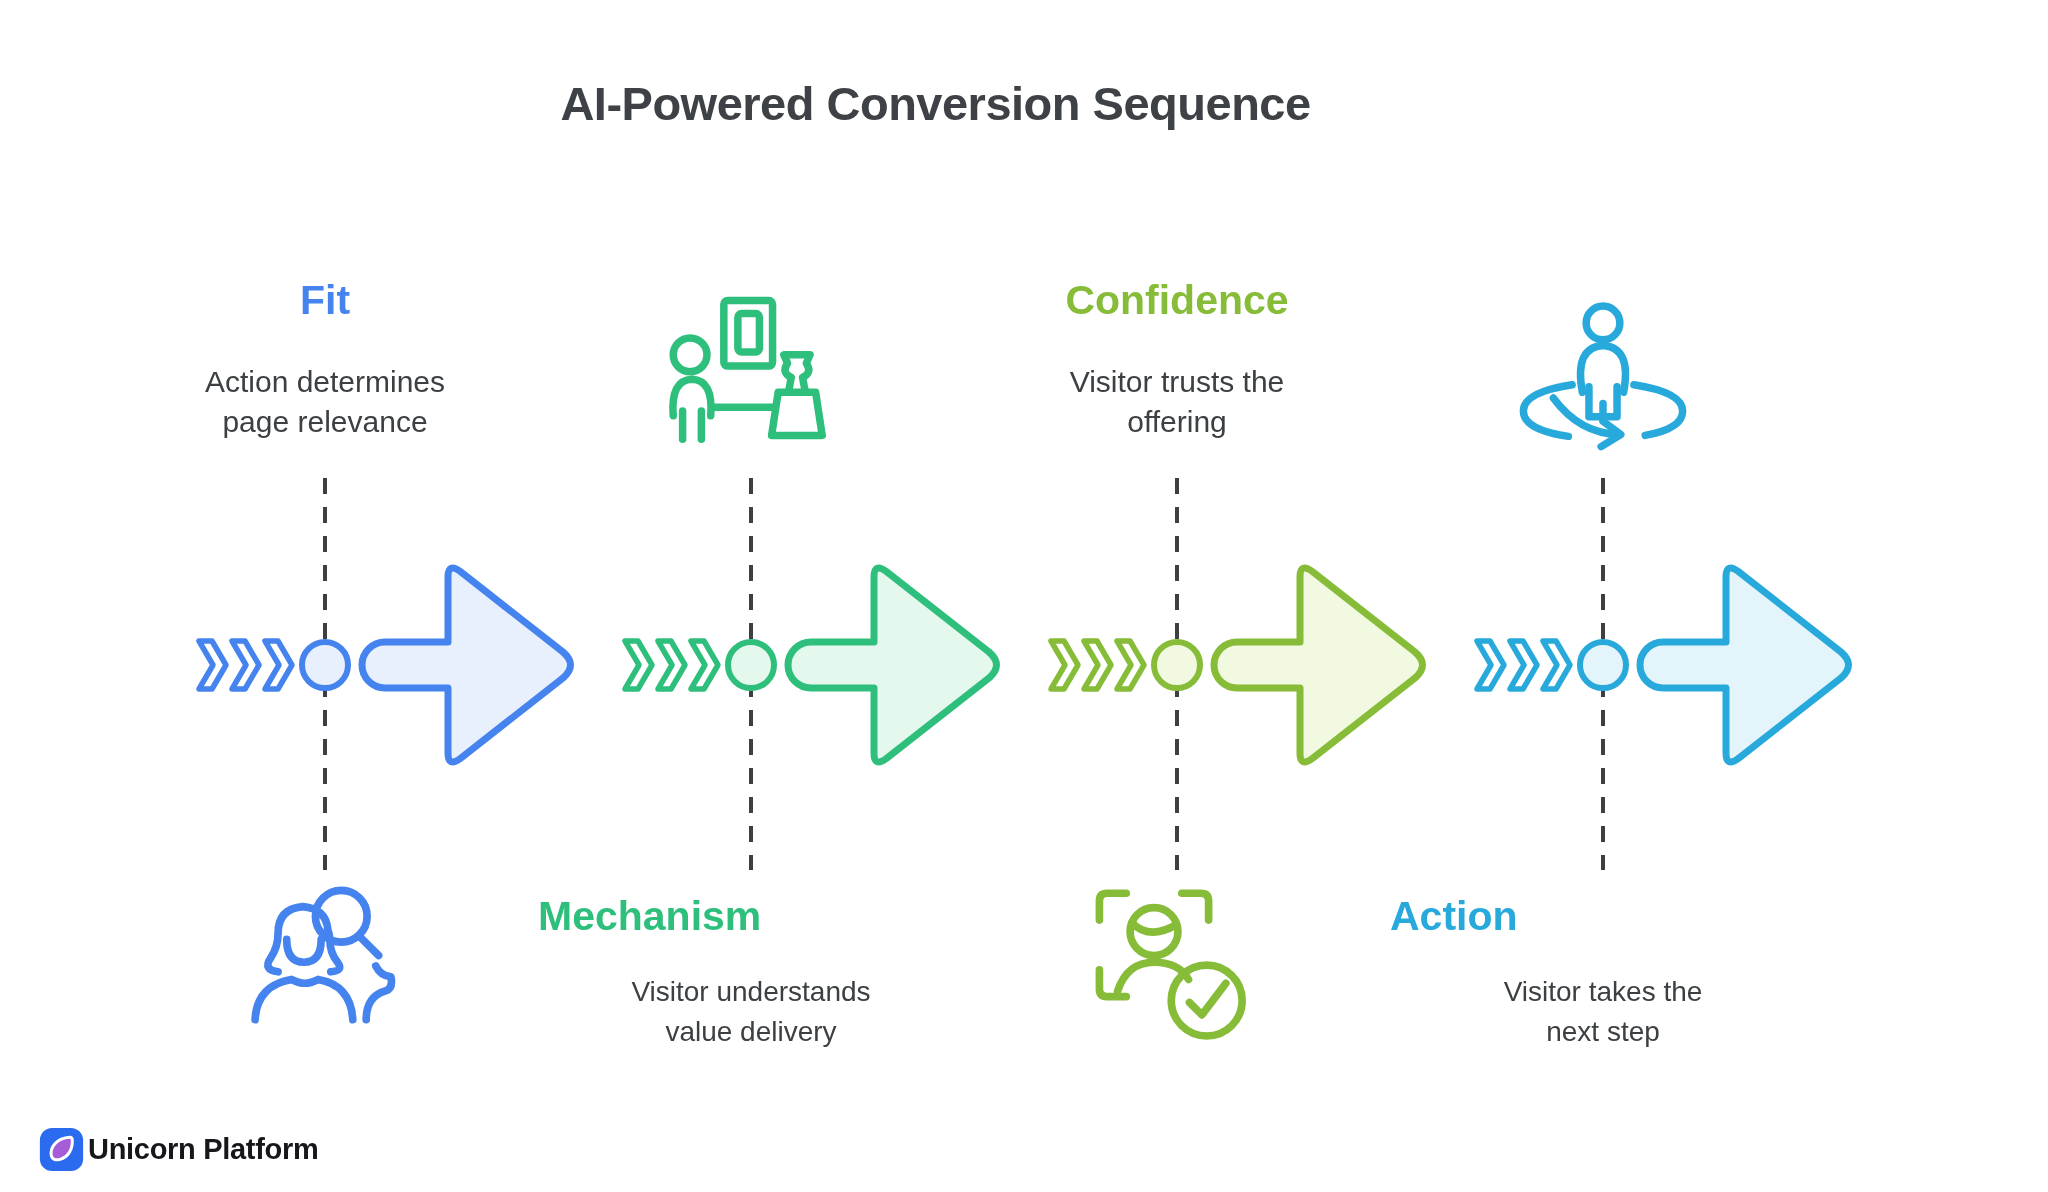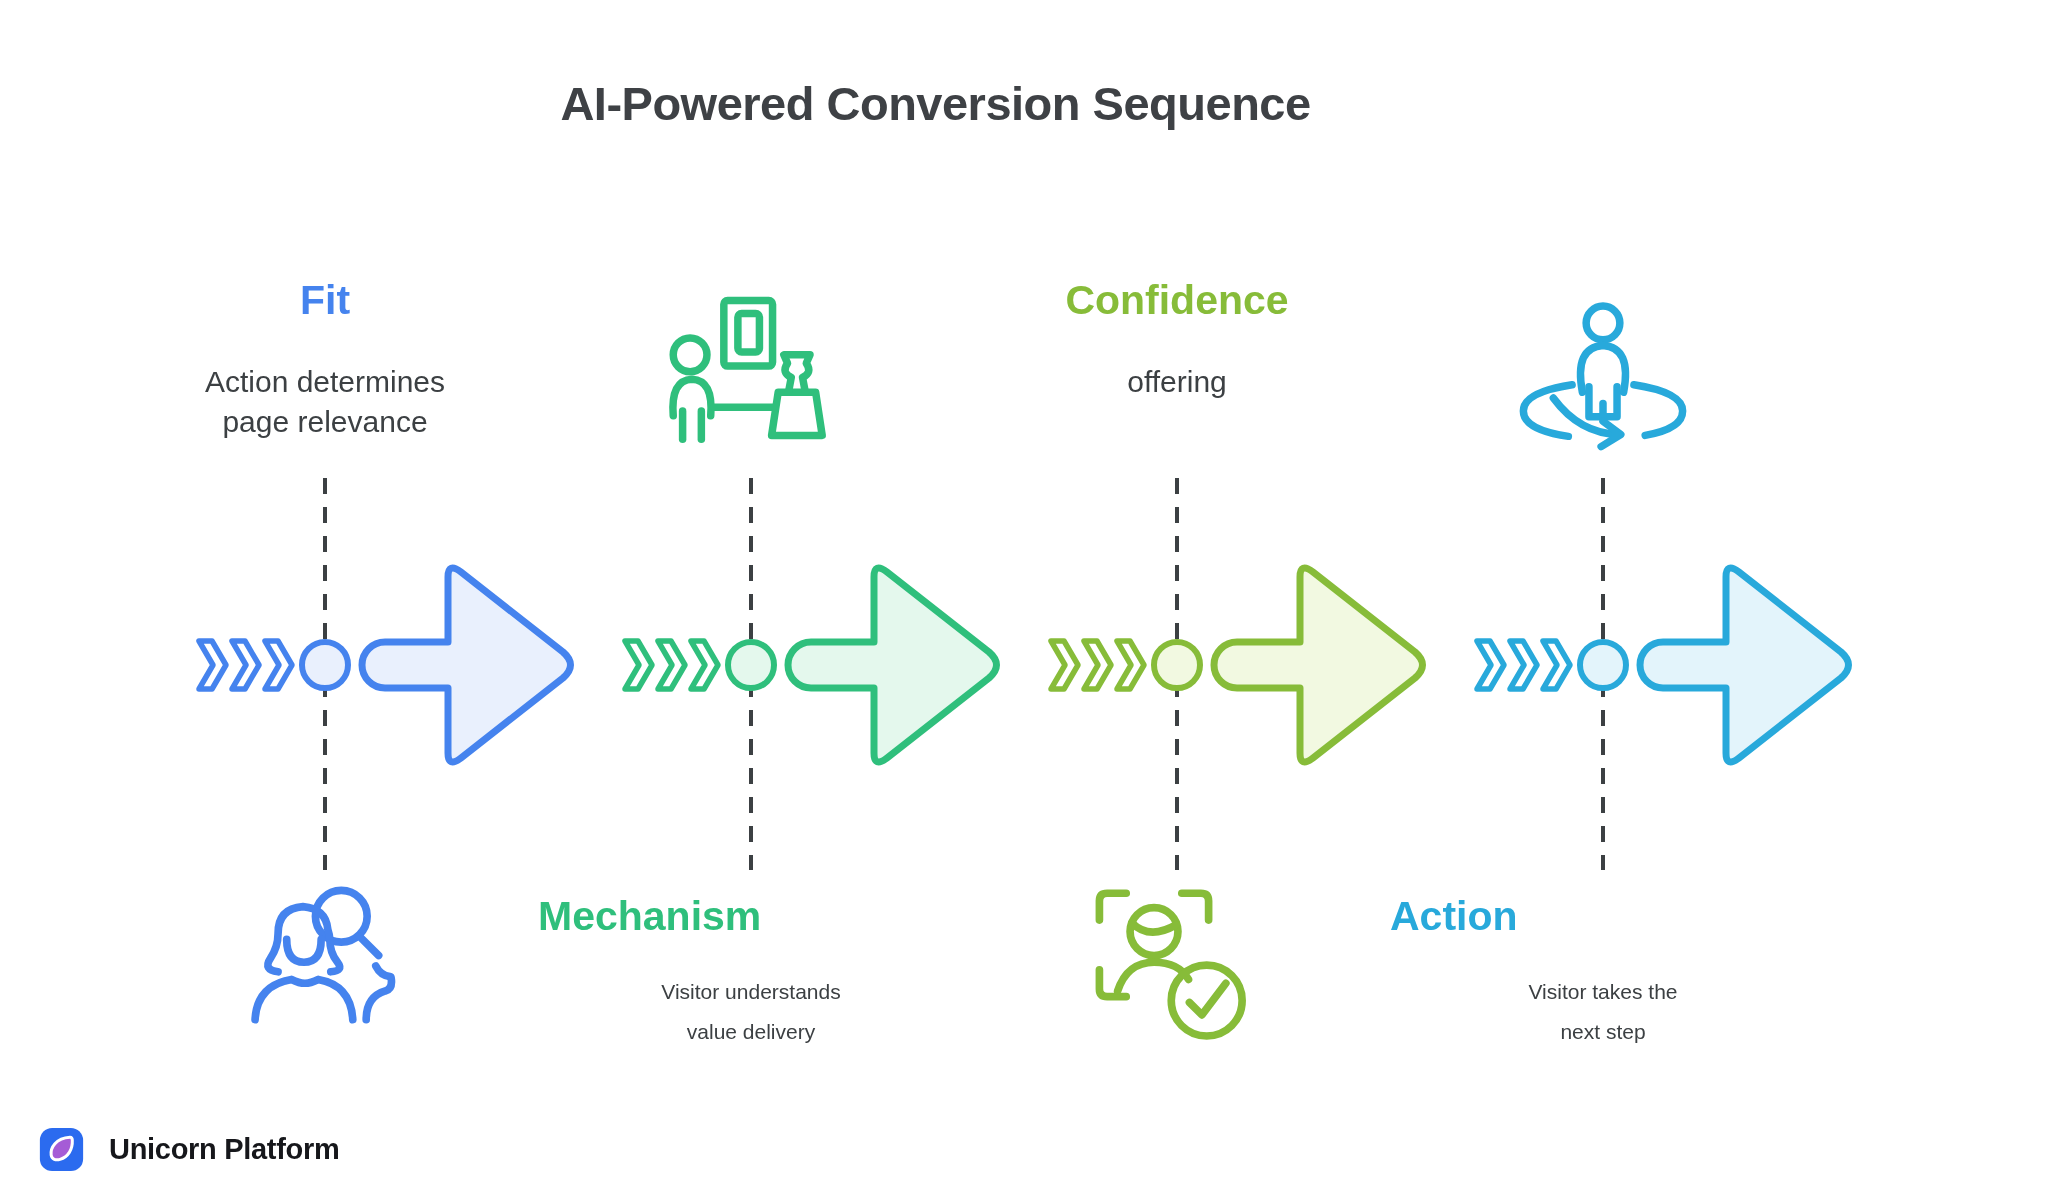--- a/index.html
+++ b/index.html
@@ -10,32 +10,32 @@
   .stages{position:absolute;left:112px;top:0;width:1704px;height:1192px;
           display:grid;grid-template-columns:repeat(4,426px);}
   .stage{position:relative;}
   .label-top{position:absolute;top:277px;left:0;width:100%;text-align:center;
              font-size:41px;font-weight:700;color:var(--accent);}
   .desc-top{position:absolute;top:362px;left:0;width:100%;text-align:center;
             font-size:30px;line-height:40px;color:var(--text,#3C4043);}
   .label-bottom{position:absolute;top:893px;left:0;width:100%;text-align:left;
                 font-size:41px;font-weight:700;color:var(--accent);}
   .desc-bottom{position:absolute;top:972px;left:0;width:100%;text-align:center;
-               font-size:21px;line-height:40px;color:var(--text,#3C4043);}
+               font-size:28px;line-height:40px;color:var(--text,#3C4043);}
   .icon-top{position:absolute;top:293px;left:50%;transform:translateX(-50%);width:178px;height:178px;}
   .icon-bottom{position:absolute;top:876px;left:50%;transform:translateX(-50%);width:182px;height:182px;}
   .dash{position:absolute;top:478px;left:211px;width:4px;height:392px;
         background:repeating-linear-gradient(to bottom,var(--dash,#3C4043) 0 16px,transparent 16px 29px);}
   .band{position:absolute;top:545px;left:83px;width:400px;height:240px;}
   .band svg,.icon-top svg,.icon-bottom svg{display:block;width:100%;height:100%;}
   .stroke{stroke:var(--accent);fill:none;stroke-linecap:round;stroke-linejoin:round;}
   .chev{stroke:var(--accent);fill:#ffffff;stroke-linejoin:round;}
   .node{stroke:var(--accent);fill:var(--fill);}
   .fat-arrow{stroke:var(--accent);fill:var(--fill);stroke-linejoin:round;}
-  .footer{position:absolute;left:38px;top:1126px;display:flex;align-items:center;gap:24px;}
+  .footer{position:absolute;left:38px;top:1126px;display:flex;align-items:center;gap:3px;}
   .logo{width:47px;height:47px;}
   .brand{font-size:29px;font-weight:700;letter-spacing:-0.3px;color:#16171B;}
 </style>
 </head>
 <body>
 
 <div class="canvas">
 
   <div class="title">AI-Powered Conversion Sequence</div>
 
@@ -105,20 +105,21 @@
       <div class="label-bottom">Mechanism</div>
       <div class="desc-bottom">
         <div>Visitor understands</div>
         <div>value delivery</div>
       </div>
     </section>
 
     <section class="stage" style="--accent: #87BC39; --fill: #F2F9E1;">
       <div class="label-top">Confidence</div>
       <div class="desc-top">
+        <div>Visitor trusts the</div>
         <div>offering</div>
       </div>
       <div class="dash"></div>
       <div class="band">
         <svg viewBox="0 0 400 240">
           <g>
             <path class="chev" stroke-width="5.5" d="M4 96 L17 96 L31 120 L17 144 L4 144 L18 120 Z"></path>
             <path class="chev" stroke-width="5.5" transform="translate(33,0)" d="M4 96 L17 96 L31 120 L17 144 L4 144 L18 120 Z"></path>
             <path class="chev" stroke-width="5.5" transform="translate(66,0)" d="M4 96 L17 96 L31 120 L17 144 L4 144 L18 120 Z"></path>
           </g>

